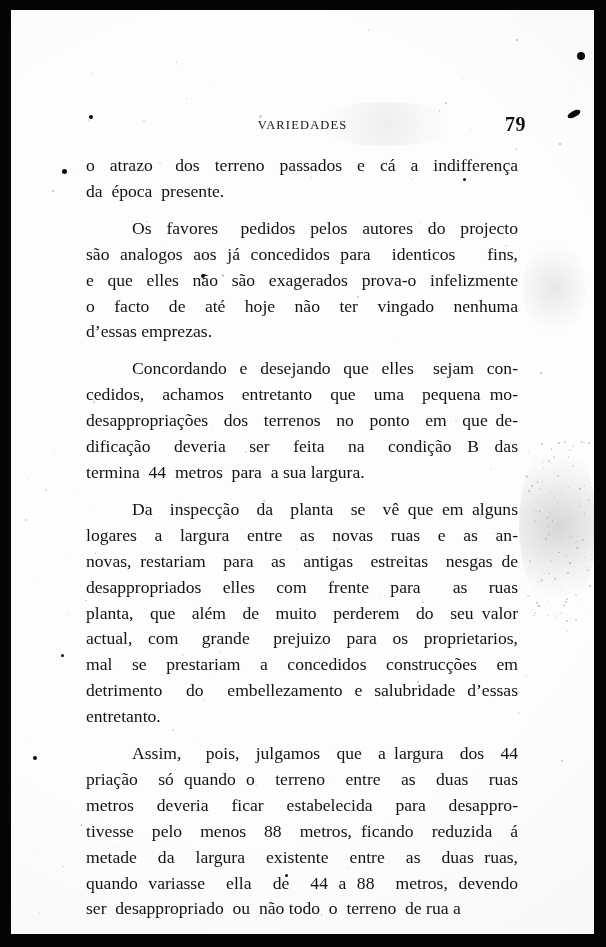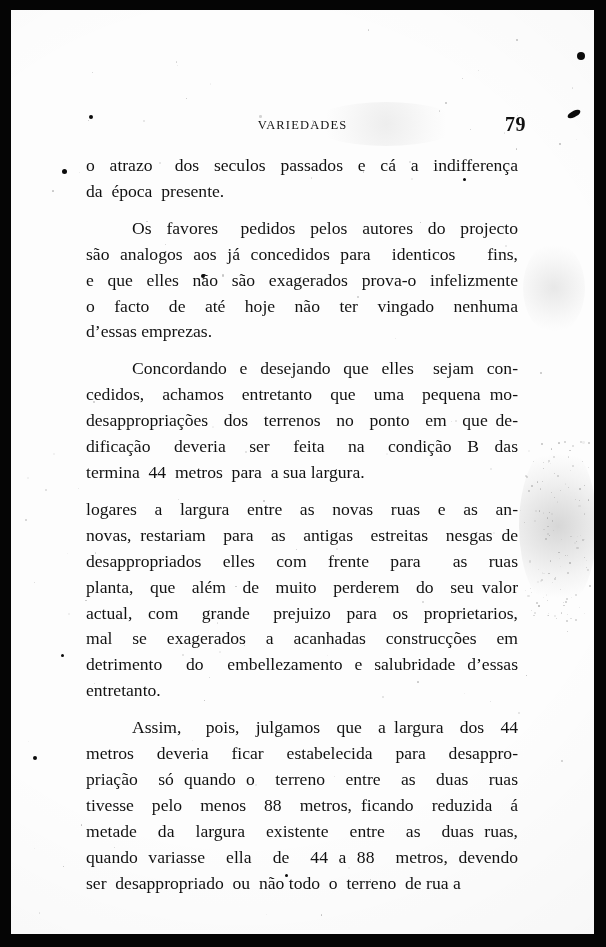--- a/index.html
+++ b/index.html
@@ -141,51 +141,52 @@
   <div class="page">
     <div class="paper-tone"></div>
 
     <div class="running-head">
       <div class="head-title">VARIEDADES</div>
       <div class="folio">79</div>
     </div>
 
     <div class="textblock" id="textblock">
         <p class="para">
-          <span class="line">o  atrazo   dos  seculos  passados  e  cá  a  indifferença</span>
+          <span class="line">o  atrazo   dos  terreno  passados  e  cá  a  indifferença</span>
           <span class="line last">da  época  presente.</span>
         </p>
         <p class="para">
           <span class="line indent">Os  favores   pedidos  pelos  autores  do  projecto</span>
           <span class="line">são analogos aos já concedidos para  identicos   fins,</span>
           <span class="line">e que elles não são exagerados prova-o infelizmente</span>
           <span class="line">o  facto  de  até  hoje  não  ter  vingado  nenhuma</span>
           <span class="line last">d’essas emprezas.</span>
         </p>
         <p class="para">
           <span class="line indent">Concordando  e  desejando  que  elles   sejam  con-</span>
           <span class="line">cedidos,  achamos  entretanto  que  uma  pequena mo-</span>
           <span class="line">desappropriações  dos  terrenos  no  ponto  em  que de-</span>
           <span class="line">dificação   deveria   ser   feita   na   condição  B  das</span>
           <span class="line last">termina  44  metros  para  a sua largura.</span>
         </p>
         <p class="para">
+          <span class="line indent">Da  inspecção  da  planta  se  vê que em alguns</span>
           <span class="line">logares  a  largura  entre  as  novas  ruas  e  as  an-</span>
           <span class="line">novas, restariam  para  as  antigas  estreitas  nesgas de</span>
           <span class="line">desappropriados  elles  com  frente  para   as  ruas</span>
           <span class="line">planta,  que  além  de  muito  perderem  do  seu valor</span>
           <span class="line">actual,  com   grande   prejuizo  para  os  proprietarios,</span>
-          <span class="line">mal  se  exagerados  a  acanhadas  construcções  em</span>
+          <span class="line">mal  se  prestariam  a  concedidos  construcções  em</span>
           <span class="line">detrimento  do  embellezamento e salubridade d’essas</span>
           <span class="line last">entretanto.</span>
         </p>
         <p class="para">
           <span class="line indent">Assim,   pois,  julgamos  que  a largura  dos  44</span>
+          <span class="line">priação  só quando o  terreno  entre  as  duas  ruas</span>
           <span class="line">metros  deveria  ficar  estabelecida  para  desappro-</span>
-          <span class="line">priação  só quando o  terreno  entre  as  duas  ruas</span>
           <span class="line">tivesse  pelo  menos  88  metros, ficando  reduzida  á</span>
           <span class="line">metade  da  largura  existente  entre  as  duas ruas,</span>
           <span class="line">quando variasse  ella  de  44 a 88  metros, devendo</span>
           <span class="line last">ser  desappropriado  ou  não todo  o  terreno  de rua a</span>
         </p>
       </div>
 
     <div class="artifact" style="left:566px; top:42px; width:8px; height:8px;"></div>
     <div class="artifact" style="left:556px; top:101px; width:14px; height:6px; border-radius:50% / 60%; transform:rotate(-28deg);"></div>
     <div class="artifact" style="left:78px; top:105px; width:4px; height:4px;"></div>

